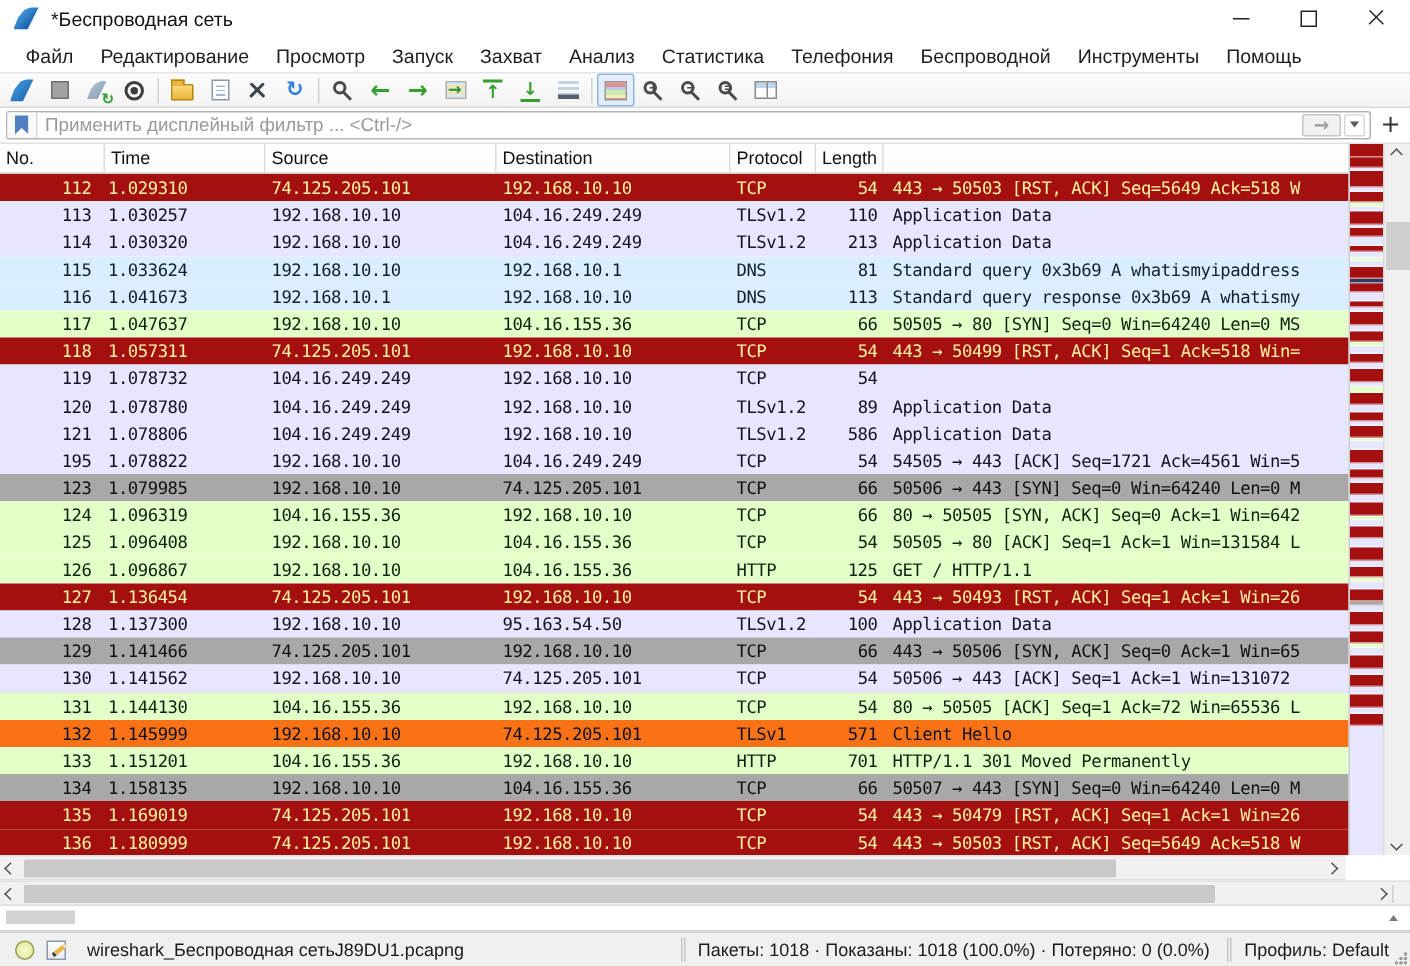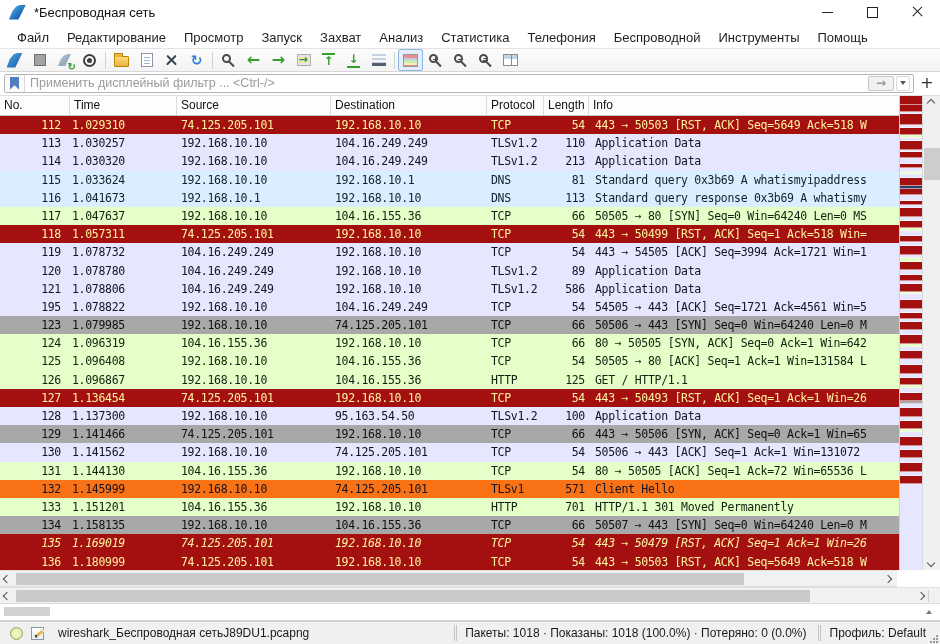--- a/index.html
+++ b/index.html
@@ -252,21 +252,20 @@
   </div>
 
   <div class="plist">
     <div class="phead" id="phead">
         <div class="hcell hd0">No.</div>
         <div class="hcell hd1">Time</div>
         <div class="hcell hd2">Source</div>
         <div class="hcell hd3">Destination</div>
         <div class="hcell hd4">Protocol</div>
         <div class="hcell hd5">Length</div>
-        <div class="hcell hd6">Info</div>
       </div>
     <div class="rows" id="rows">
         <div class="prow" style="background: rgb(164, 15, 15); color: rgb(253, 243, 161);">
           <div class="pc c0">112</div>
           <div class="pc c1">1.029310</div>
           <div class="pc c2">74.125.205.101</div>
           <div class="pc c3">192.168.10.10</div>
           <div class="pc c4">TCP</div>
           <div class="pc c5">54</div>
           <div class="pc c6">443 → 50503 [RST, ACK] Seq=5649 Ack=518 W</div>
@@ -325,21 +324,20 @@
           <div class="pc c5">54</div>
           <div class="pc c6">443 → 50499 [RST, ACK] Seq=1 Ack=518 Win=</div>
         </div>
         <div class="prow" style="background: rgb(231, 230, 255); color: rgb(18, 18, 32);">
           <div class="pc c0">119</div>
           <div class="pc c1">1.078732</div>
           <div class="pc c2">104.16.249.249</div>
           <div class="pc c3">192.168.10.10</div>
           <div class="pc c4">TCP</div>
           <div class="pc c5">54</div>
-          <div class="pc c6">443 → 54505 [ACK] Seq=3994 Ack=1721 Win=1</div>
         </div>
         <div class="prow" style="background: rgb(231, 230, 255); color: rgb(18, 18, 32);">
           <div class="pc c0">120</div>
           <div class="pc c1">1.078780</div>
           <div class="pc c2">104.16.249.249</div>
           <div class="pc c3">192.168.10.10</div>
           <div class="pc c4">TLSv1.2</div>
           <div class="pc c5">89</div>
           <div class="pc c6">Application Data</div>
         </div>
@@ -462,21 +460,21 @@
         </div>
         <div class="prow" style="background: rgb(168, 168, 168); color: rgb(16, 16, 16);">
           <div class="pc c0">134</div>
           <div class="pc c1">1.158135</div>
           <div class="pc c2">192.168.10.10</div>
           <div class="pc c3">104.16.155.36</div>
           <div class="pc c4">TCP</div>
           <div class="pc c5">66</div>
           <div class="pc c6">50507 → 443 [SYN] Seq=0 Win=64240 Len=0 M</div>
         </div>
-        <div class="prow" style="background: rgb(164, 15, 15); color: rgb(253, 243, 161); font-style: italic;">
+        <div class="prow" style="background: rgb(164, 15, 15); color: rgb(253, 243, 161);">
           <div class="pc c0">135</div>
           <div class="pc c1">1.169019</div>
           <div class="pc c2">74.125.205.101</div>
           <div class="pc c3">192.168.10.10</div>
           <div class="pc c4">TCP</div>
           <div class="pc c5">54</div>
           <div class="pc c6">443 → 50479 [RST, ACK] Seq=1 Ack=1 Win=26</div>
         </div>
         <div class="prow" style="background: rgb(164, 15, 15); color: rgb(253, 243, 161);">
           <div class="pc c0">136</div>

